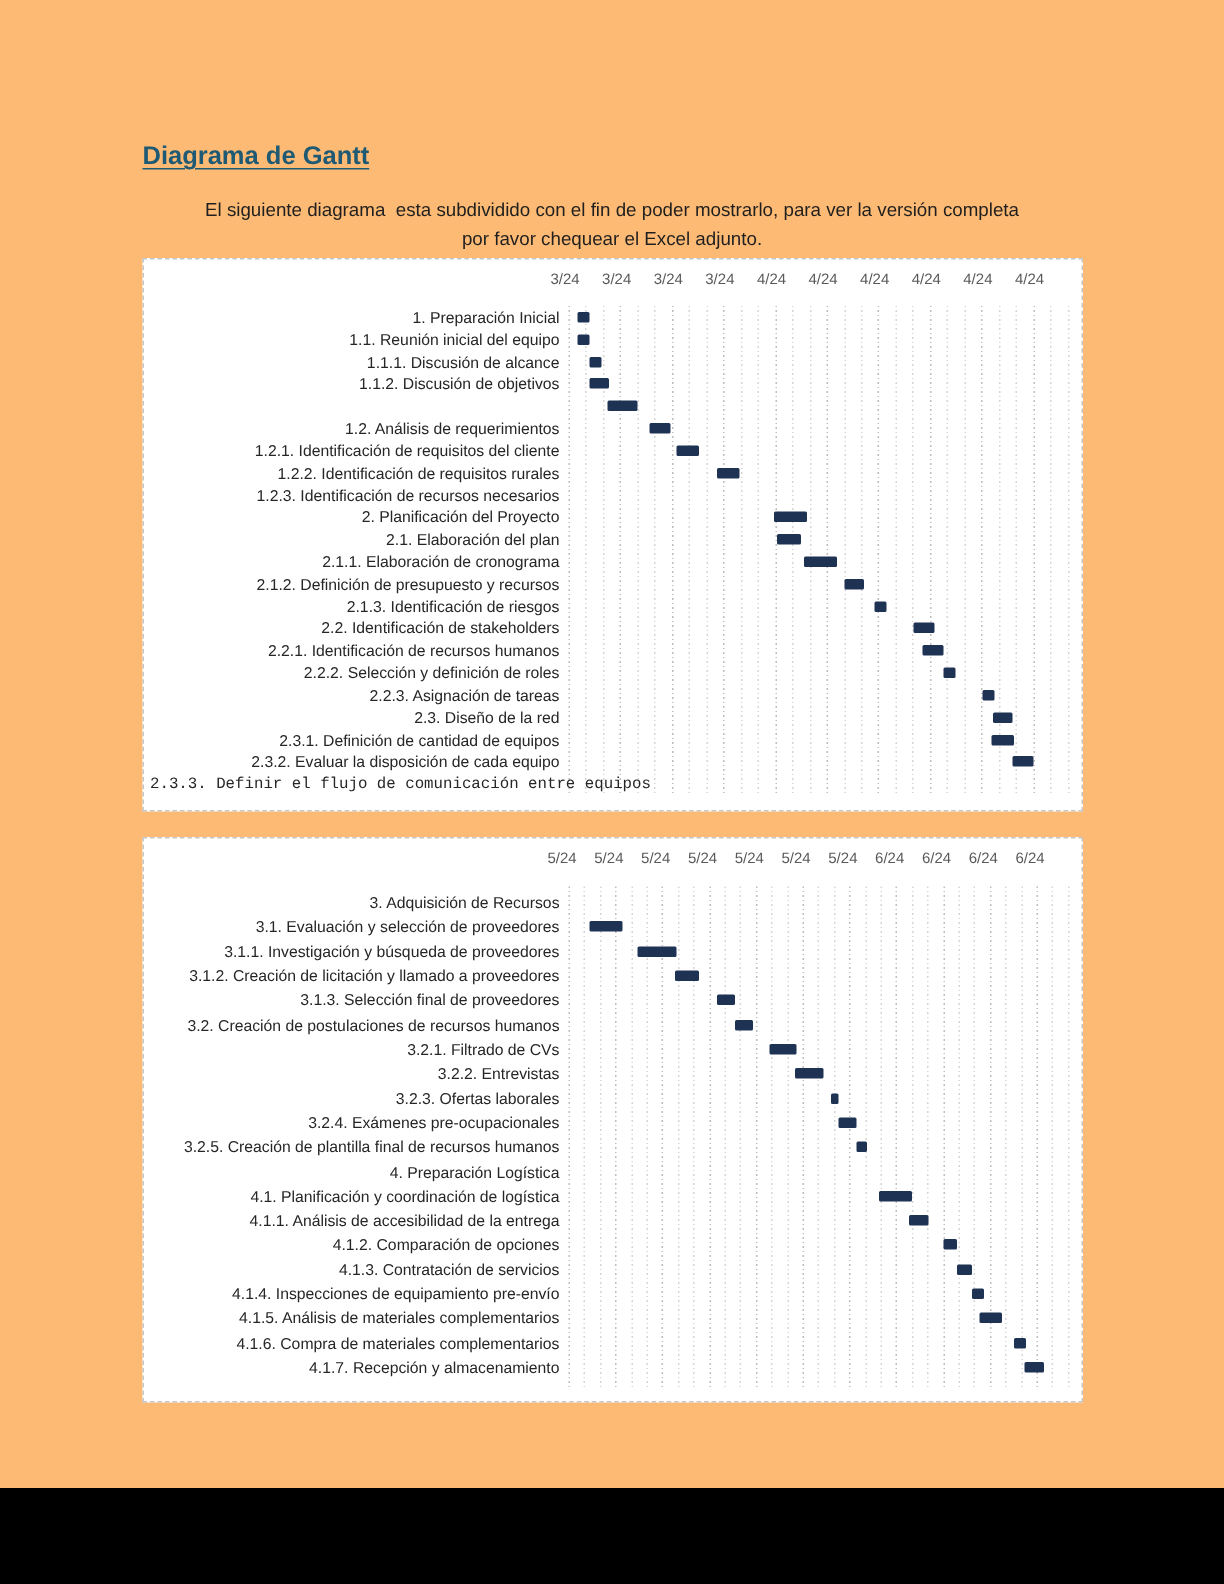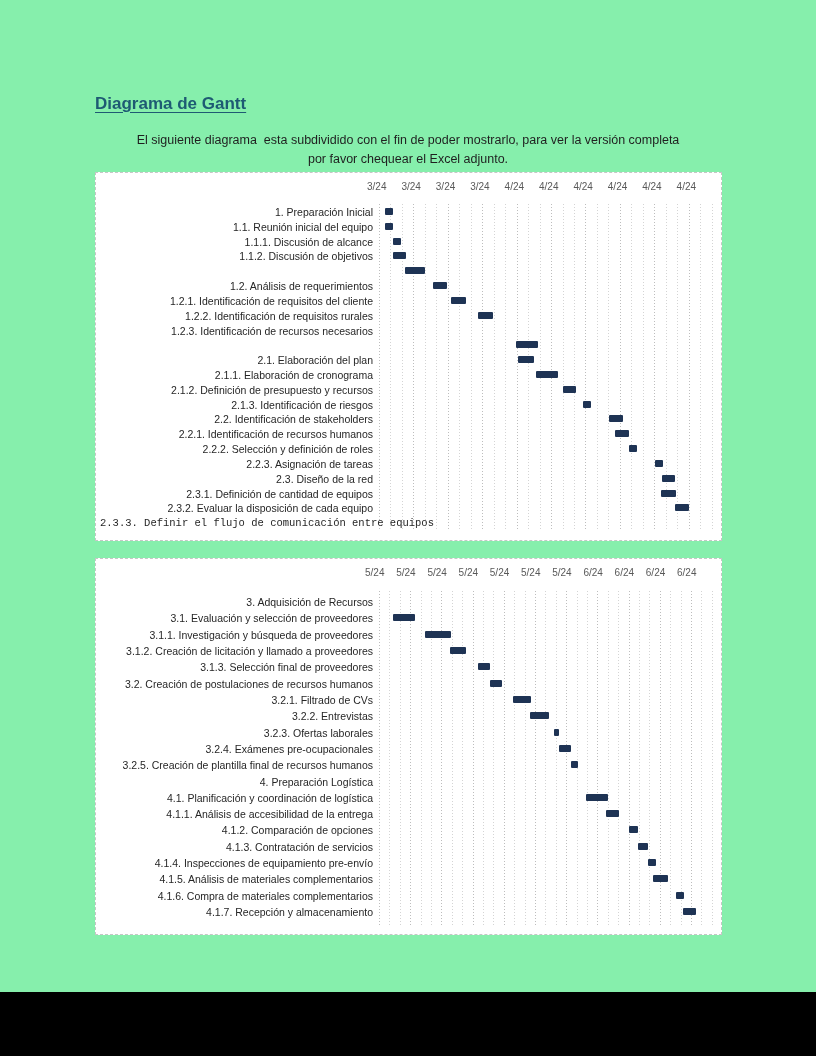--- a/index.html
+++ b/index.html
@@ -1,19 +1,19 @@
 <!DOCTYPE html>
 <html style="--accent: #1e5a73; --bar-color: #1e3354;"><head>
 <meta charset="utf-8">
 <style>
   html,body{margin:0;padding:0;background:#000;}
   .page{
     position:relative;
     width:816px;height:992px;
-    background:#86efac;
+    background:#fdba74;
     font-family:"Liberation Sans","DejaVu Sans",sans-serif;
     overflow:hidden;
   }
   .page-title{
     position:absolute;left:95px;top:94px;margin:0;
     font-size:17px;font-weight:600;
     color:var(--accent,#1e5a73);
     text-decoration:underline;
     text-underline-offset:3px;
   }
@@ -110,20 +110,21 @@
       <div class="task-label" style="top: 76.46px; width: 273px;">1.1.2. Discusión de objetivos</div>
       <div class="bar" style="left: 297px; width: 13px; top: 79.46px;"></div>
       <div class="bar" style="left: 309px; width: 20px; top: 94.28px;"></div>
       <div class="task-label" style="top: 106.1px; width: 273px;">1.2. Análisis de requerimientos</div>
       <div class="bar" style="left: 337px; width: 14px; top: 109.1px;"></div>
       <div class="task-label" style="top: 120.92px; width: 273px;">1.2.1. Identificación de requisitos del cliente</div>
       <div class="bar" style="left: 355px; width: 15px; top: 123.92px;"></div>
       <div class="task-label" style="top: 135.74px; width: 273px;">1.2.2. Identificación de requisitos rurales</div>
       <div class="bar" style="left: 382px; width: 15px; top: 138.74px;"></div>
       <div class="task-label" style="top: 150.56px; width: 273px;">1.2.3. Identificación de recursos necesarios</div>
+      <div class="task-label" style="top: 165.38px; width: 273px;">2. Planificación del Proyecto</div>
       <div class="bar" style="left: 420px; width: 22px; top: 168.38px;"></div>
       <div class="task-label" style="top: 180.2px; width: 273px;">2.1. Elaboración del plan</div>
       <div class="bar" style="left: 422px; width: 16px; top: 183.2px;"></div>
       <div class="task-label" style="top: 195.02px; width: 273px;">2.1.1. Elaboración de cronograma</div>
       <div class="bar" style="left: 440px; width: 22px; top: 198.02px;"></div>
       <div class="task-label" style="top: 209.84px; width: 273px;">2.1.2. Definición de presupuesto y recursos</div>
       <div class="bar" style="left: 467px; width: 13px; top: 212.84px;"></div>
       <div class="task-label" style="top: 224.66px; width: 273px;">2.1.3. Identificación de riesgos</div>
       <div class="bar" style="left: 487px; width: 8px; top: 227.66px;"></div>
       <div class="task-label" style="top: 239.48px; width: 273px;">2.2. Identificación de stakeholders</div>

